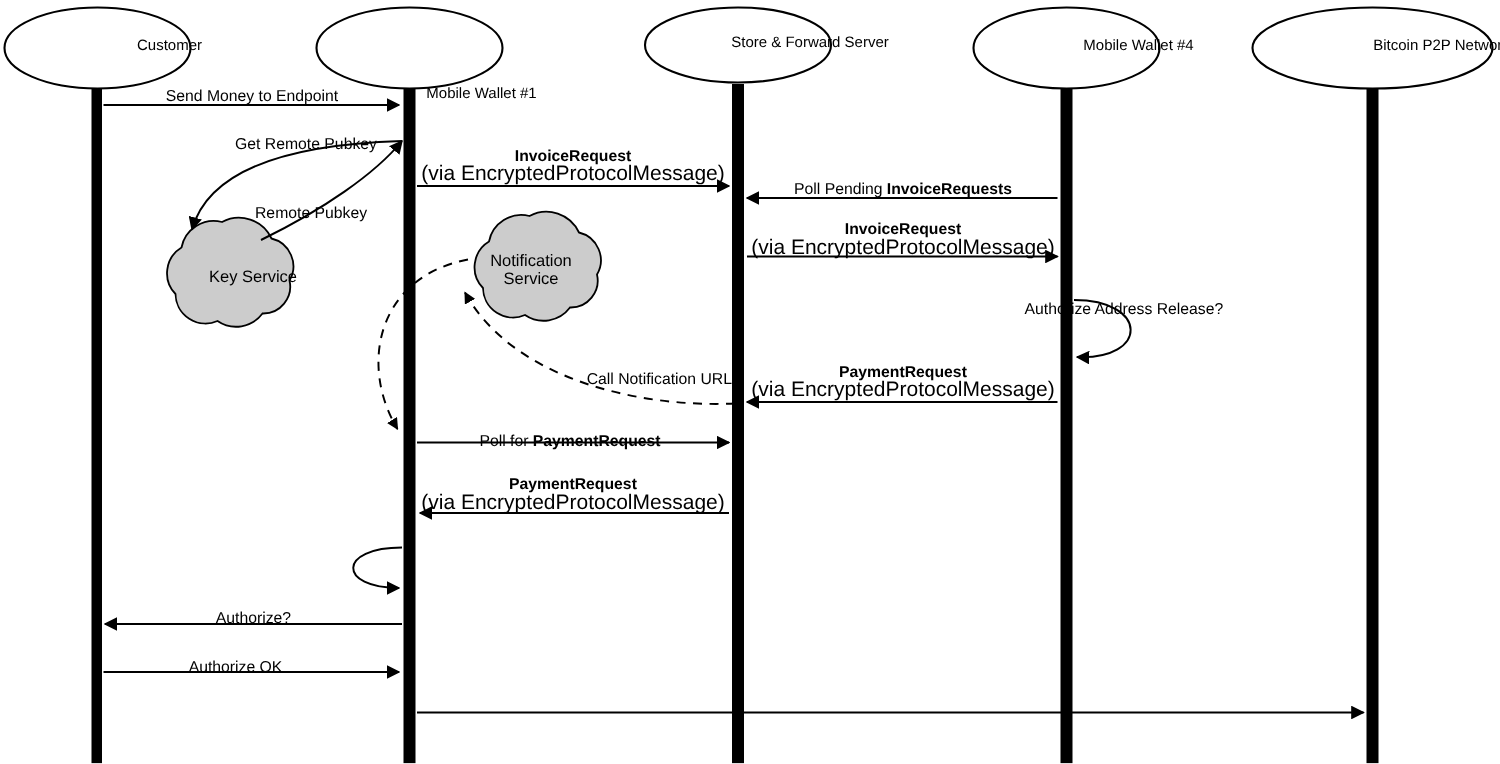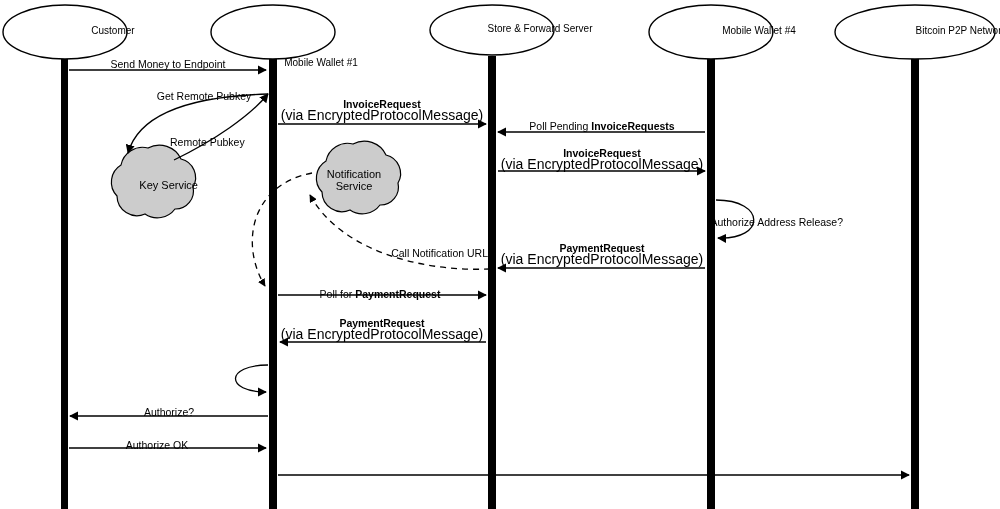--- a/index.html
+++ b/index.html
@@ -172,21 +172,21 @@
 
   <div class="msg-label" style="left:498px; top:120px; width:208px;">
     <span>Poll Pending </span><span class="bold">InvoiceRequests</span>
   </div>
 
   <div class="msg-label" style="left:498px; top:147px; width:208px;">
     <span class="bold">InvoiceRequest</span>
     <span class="sub">(via EncryptedProtocolMessage)</span>
   </div>
 
-  <div class="msg-label" style="left:683px; top:200px; width:160px; text-align:right;margin-top:16px;">Authorize Address Release?</div>
+  <div class="msg-label" style="left:683px; top:200px; width:160px; text-align:left;">Authorize Address Release?</div>
 
   <div class="msg-label" style="left:328px; top:247px; width:160px; text-align:right;">Call Notification URL</div>
 
   <div class="msg-label" style="left:498px; top:242px; width:208px;">
     <span class="bold">PaymentRequest</span>
     <span class="sub">(via EncryptedProtocolMessage)</span>
   </div>
 
   <div class="msg-label" style="left:280px; top:288px; width:200px;">
     <span>Poll for </span><span class="bold">PaymentRequest</span>

